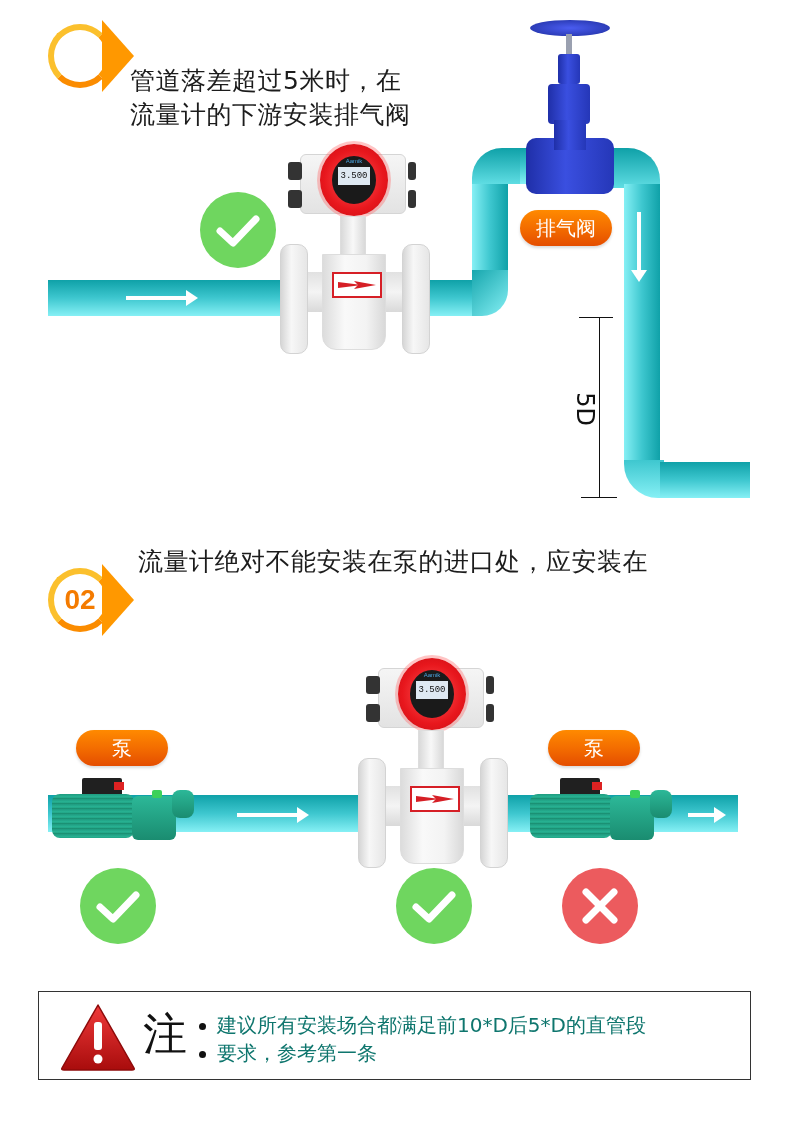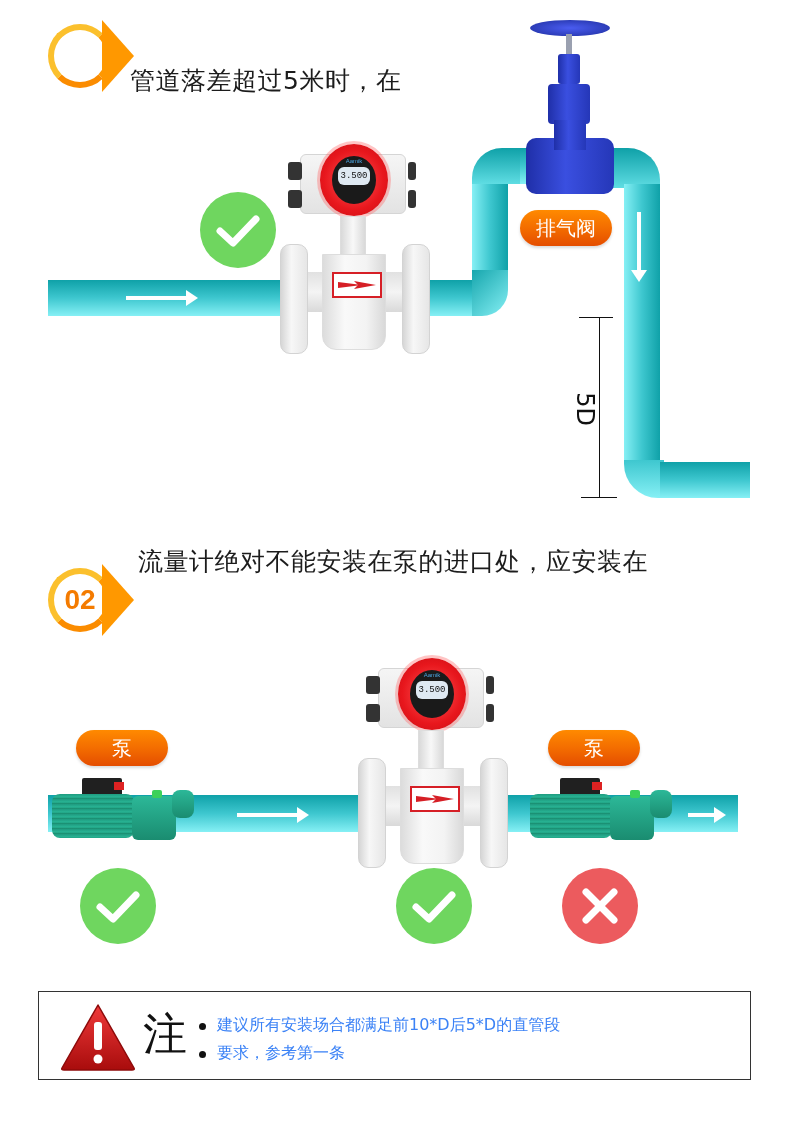--- a/index.html
+++ b/index.html
@@ -59,46 +59,47 @@
     .meter { position: absolute; }
     .meter .flange { position: absolute; width: 28px; border-radius: 10px; background: linear-gradient(to right, #d6d6d6, #f7f7f7 40%, #e6e6e6); border: 1px solid #d3d3d3; }
     .meter .body { position: absolute; background: linear-gradient(to right, #dcdcdc, #f9f9f9 35%, #f3f3f3 70%, #d9d9d9); border-radius: 0 0 14px 14px; border: 1px solid #ddd; }
     .meter .neck { position: absolute; background: linear-gradient(to right, #d9d9d9, #f8f8f8 50%, #d9d9d9); border: 1px solid #ddd; }
     .meter .spool { position: absolute; background: linear-gradient(to bottom, #e1e1e1, #f4f4f4 50%, #d9d9d9); }
     .meter .label-box { position: absolute; border: 2px solid #d61f26; background: #fff; }
     .meter .head-box { position: absolute; background: linear-gradient(to bottom, #f5f5f5, #e3e3e3); border-radius: 6px; border: 1px solid #d5d5d5; }
     .meter .gland { position: absolute; width: 14px; height: 18px; background: #333; border-radius: 3px; }
     .meter .cap { position: absolute; border-radius: 50%; background: radial-gradient(circle, #ff5a5a 0%, #e8171d 60%, #c50c12 100%); box-shadow: 0 0 0 3px rgba(255,90,90,0.35); }
     .meter .screen { position: absolute; border-radius: 50%; background: #1a1a1a; }
-    .meter .lcd { position: absolute; background: #dfe9f2; border-radius: 6px; font-family: "Liberation Mono", monospace; font-size: 9px; color: #111; text-align: center; }
+    .meter .lcd { position: absolute; background: #dfe9f2; border-radius: 0; font-family: "Liberation Mono", monospace; font-size: 9px; color: #111; text-align: center; }
     .meter .brand { position: absolute; font-size: 6px; color: #4aa3df; text-align: center; font-family: "Liberation Sans", sans-serif; }
 
     
     .valve-part { position: absolute; background: linear-gradient(to right, #1f2fa8, #3a4fe0 45%, #2537b8); }
 
     
     .pump { position: absolute; }
     .pump .motor { position: absolute; background: repeating-linear-gradient(to bottom, #1f9a7f 0px, #28b494 3px, #178569 5px); border-radius: 8px; }
     .pump .casing { position: absolute; background: linear-gradient(to bottom, #2cb898, #1a8c70); border-radius: 6px; }
     .pump .box { position: absolute; background: #202020; border-radius: 2px; }
 
     
     .note { position: absolute; left: 38px; top: 991px; width: 713px; height: 89px; border: 1px solid #333; background: #fff; }
-    .note-text { position: absolute; font-size: 16px; line-height: 30px; color: #3b82f6; font-family: "DejaVu Sans", sans-serif; }
+    .note-text { position: absolute; font-size: 20px; line-height: 30px; color: #0f766e; font-family: "DejaVu Sans", sans-serif; }
     .bullet { position: absolute; width: 7px; height: 7px; border-radius: 50%; background: #111; }
   </style>
 </head>
 <body>
 
 <div class="badge" style="left:44px; top:18px;">
   <div class="ring"></div>
   <div class="tri"></div>
 </div>
 <div class="abs heading" style="left:130px; top:24px;margin-top:40px;">
   <div>管道落差超过5米时，在</div>
+  <div>流量计的下游安装排气阀</div>
 </div>
 
 <div class="pipe-h" style="left:48px; top:280px; width:260px; height:36px;"></div>
 <div class="pipe-h" style="left:410px; top:280px; width:62px; height:36px;"></div>
 <div class="abs" style="left:472px; top:264px; width:36px; height:52px; border-radius:0 0 26px 0; background:linear-gradient(135deg,#0fa1a8,#86f0f5);"></div>
 <div class="pipe-v" style="left:472px; top:182px; width:36px; height:88px;"></div>
 <div class="abs" style="left:472px; top:148px; width:56px; height:36px; border-radius:30px 0 0 0; background:linear-gradient(to bottom,#0fa1a8,#5fdde3);"></div>
 <div class="pipe-h" style="left:520px; top:148px; width:100px; height:36px;"></div>
 <div class="abs" style="left:610px; top:148px; width:50px; height:40px; border-radius:0 32px 0 0; background:linear-gradient(to bottom,#0fa1a8,#5fdde3);"></div>
 <div class="pipe-v-r" style="left:624px; top:184px; width:36px; height:280px; background:linear-gradient(to right,#86f0f5,#3ec7cf 50%,#0fa1a8);"></div>

